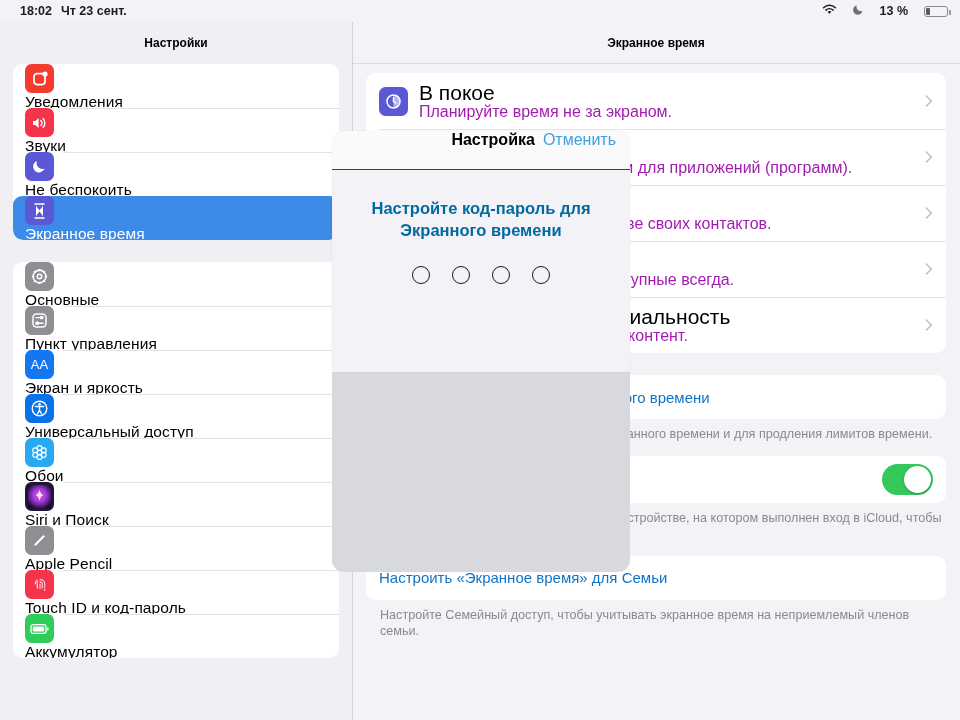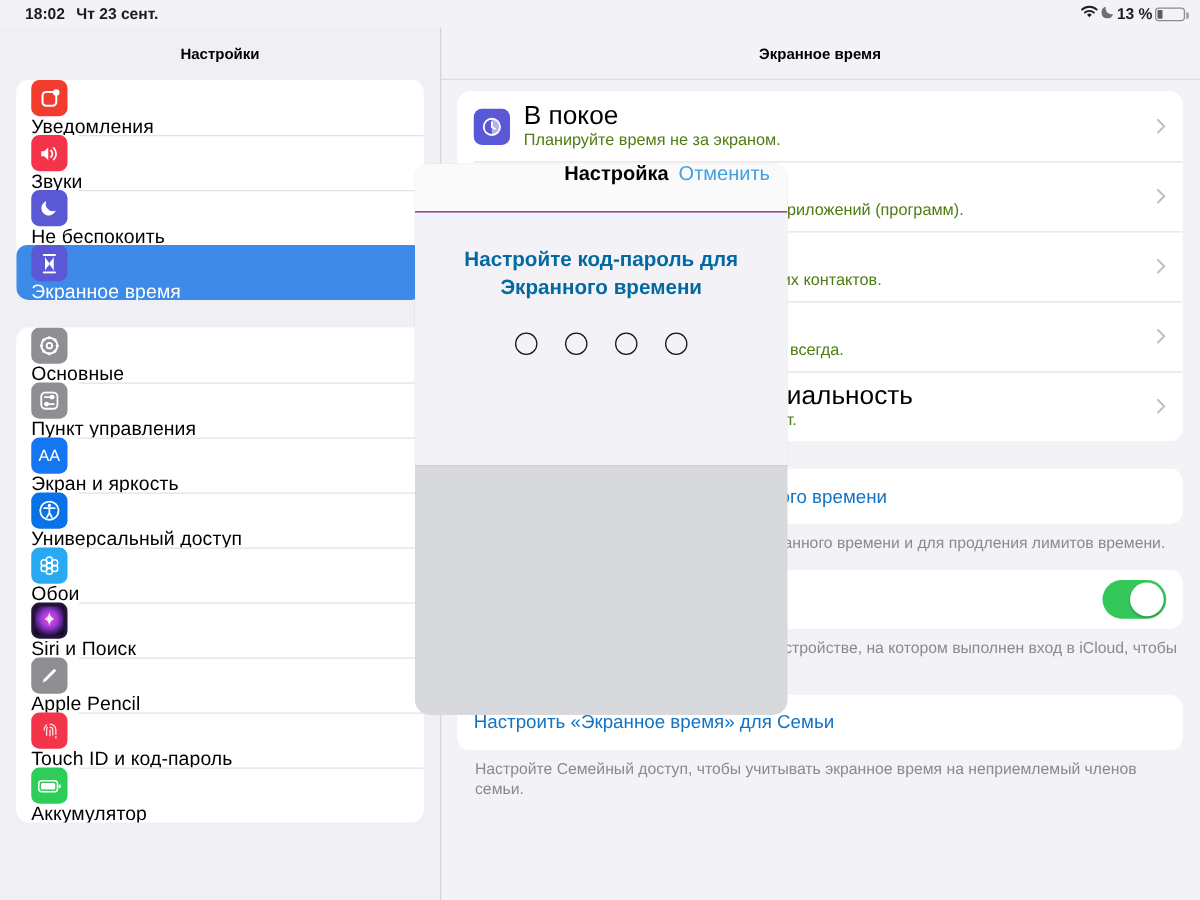--- a/index.html
+++ b/index.html
@@ -11,21 +11,21 @@
   }
   .screen { position:relative; width:960px; height:720px; overflow:hidden; background:#f2f2f7; }
 
   
   .statusbar {
     position:absolute; top:0; left:0; width:960px; height:22px;
     display:flex; align-items:center; z-index:40;
     font-size:12.5px; font-weight:bold; color:#1c1c1e;
   }
   .sb-left { display:flex; align-items:center; gap:9px; padding-left:20px; }
-  .sb-right { position:absolute; right:12px; top:0; height:22px; display:flex; align-items:center; gap:2px; }
+  .sb-right { position:absolute; right:12px; top:0; height:22px; display:flex; align-items:center; gap:16px; }
   .sb-pct { font-size:12.5px; font-weight:bold; }
   .batt { position:relative; width:24px; height:11px; border:1px solid #8c8c90; border-radius:3px; }
   .batt::after { content:""; position:absolute; right:-3.5px; top:3px; width:2px; height:5px; background:#9b9b9f; border-radius:0 1px 1px 0; }
   .batt-fill { position:absolute; left:1px; top:1px; bottom:1px; width:4px; background:#5c5c60; border-radius:1px; }
 
   
   .sidebar {
     position:absolute; left:0; top:22px; width:352px; height:698px;
     background:#efeff4; overflow:hidden;
   }
@@ -52,21 +52,21 @@
   .ic { width:29px; height:29px; border-radius:6.5px; margin-right:11px; flex:0 0 29px;
         display:flex; align-items:center; justify-content:center; color:#fff; font-size:13px; position:relative; }
   .ic svg { display:block; }
 
   
   .d-group { margin:0 14px; background:#fff; border-radius:10px; overflow:hidden; }
   .d-row { position:relative; display:flex; align-items:center; min-height:56px; padding:9px 30px 9px 13px; background:#fff; }
   .d-row + .d-row::before { content:""; position:absolute; left:13px; right:0; top:0; height:1px; background:#e4e4e8; }
   .d-texts { flex:1; min-width:0; }
   .d-title { font-size:21px; color:#000; line-height:19px; }
-  .d-sub { font-size:13px; color:#4d7c0f; line-height:17px; margin-top:1px; }
+  .d-sub { font-size:16px; color:#a21caf; line-height:17px; margin-top:1px; }
   .chev { position:absolute; right:13px; top:50%; margin-top:-6px; width:8px; height:12px; }
   .chev svg { display:block; }
   .d-foot { font-size:12.6px; color:#8a8a8e; line-height:16.5px; padding:7px 16px 13px 28px; }
   .d-link { font-size:15px; color:#1273c4; }
   .sw { position:absolute; right:13px; top:50%; margin-top:-15px; width:51px; height:31px; border-radius:16px; background:#34c759; }
   .sw i { position:absolute; right:2px; top:2px; width:27px; height:27px; border-radius:50%; background:#fff; box-shadow:0 1px 2px rgba(0,0,0,.3); }
 
   
   .modal-shadow {
     position:absolute; left:332px; top:372px; width:298px; height:200px;

